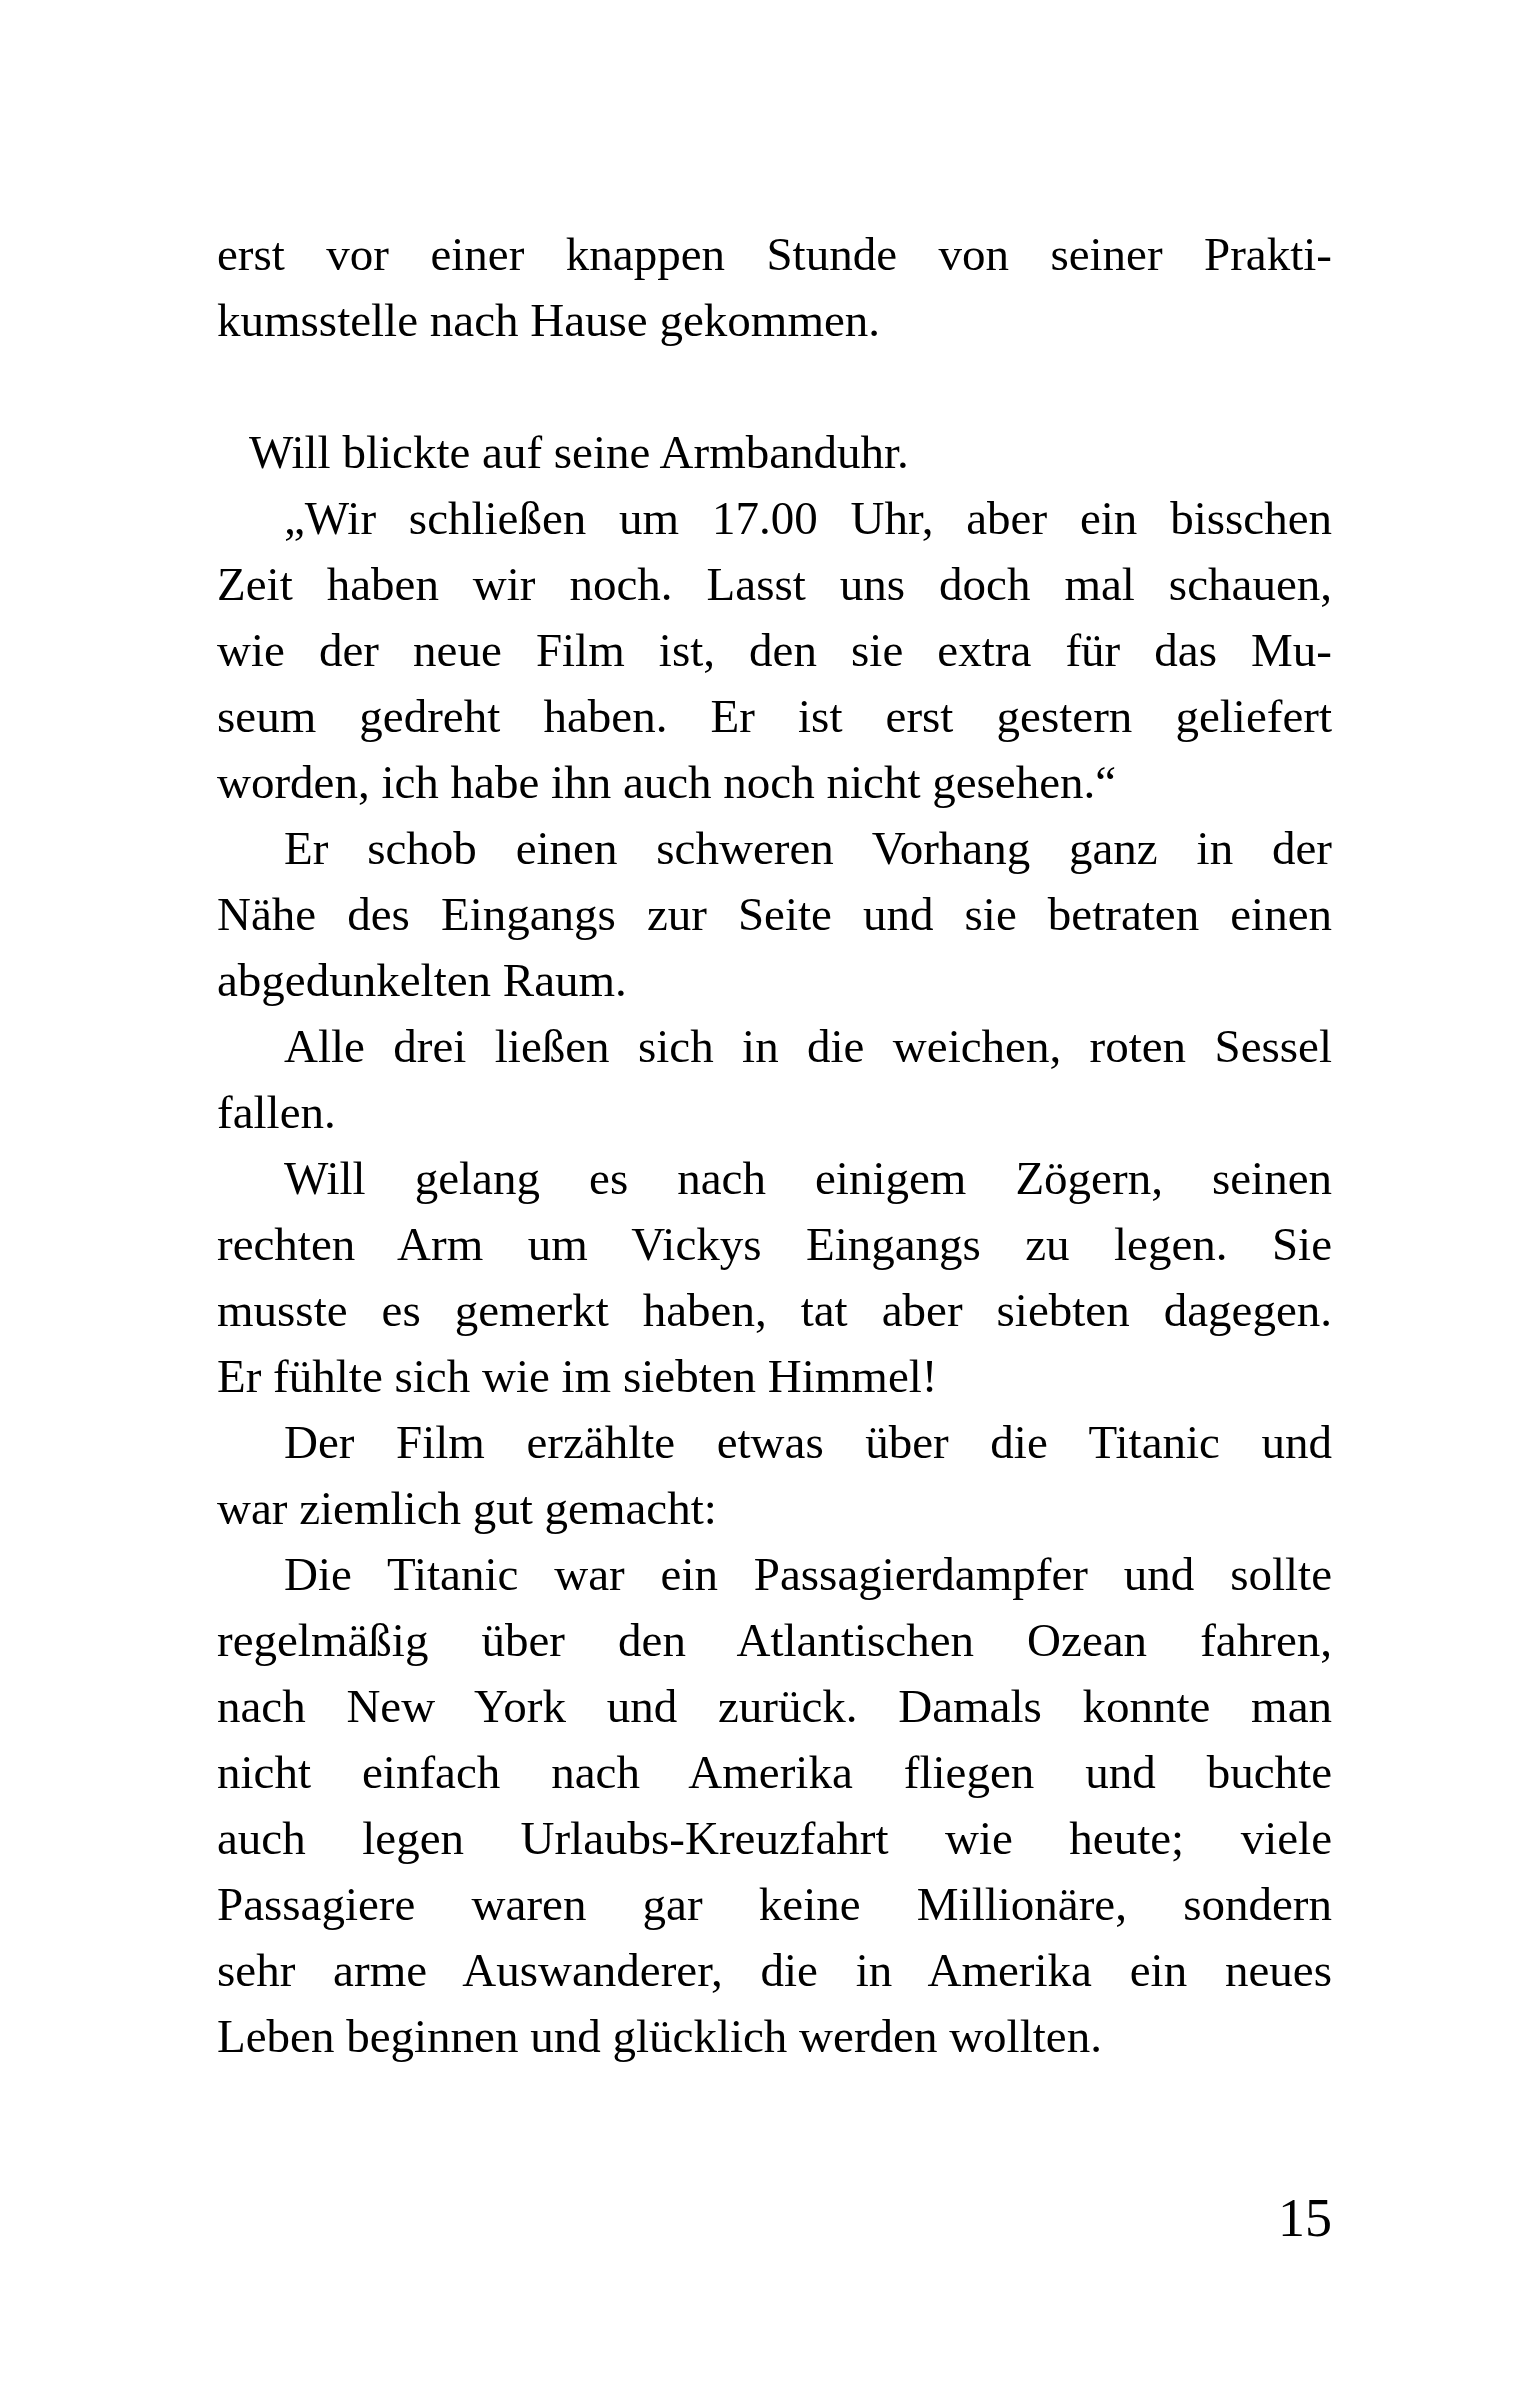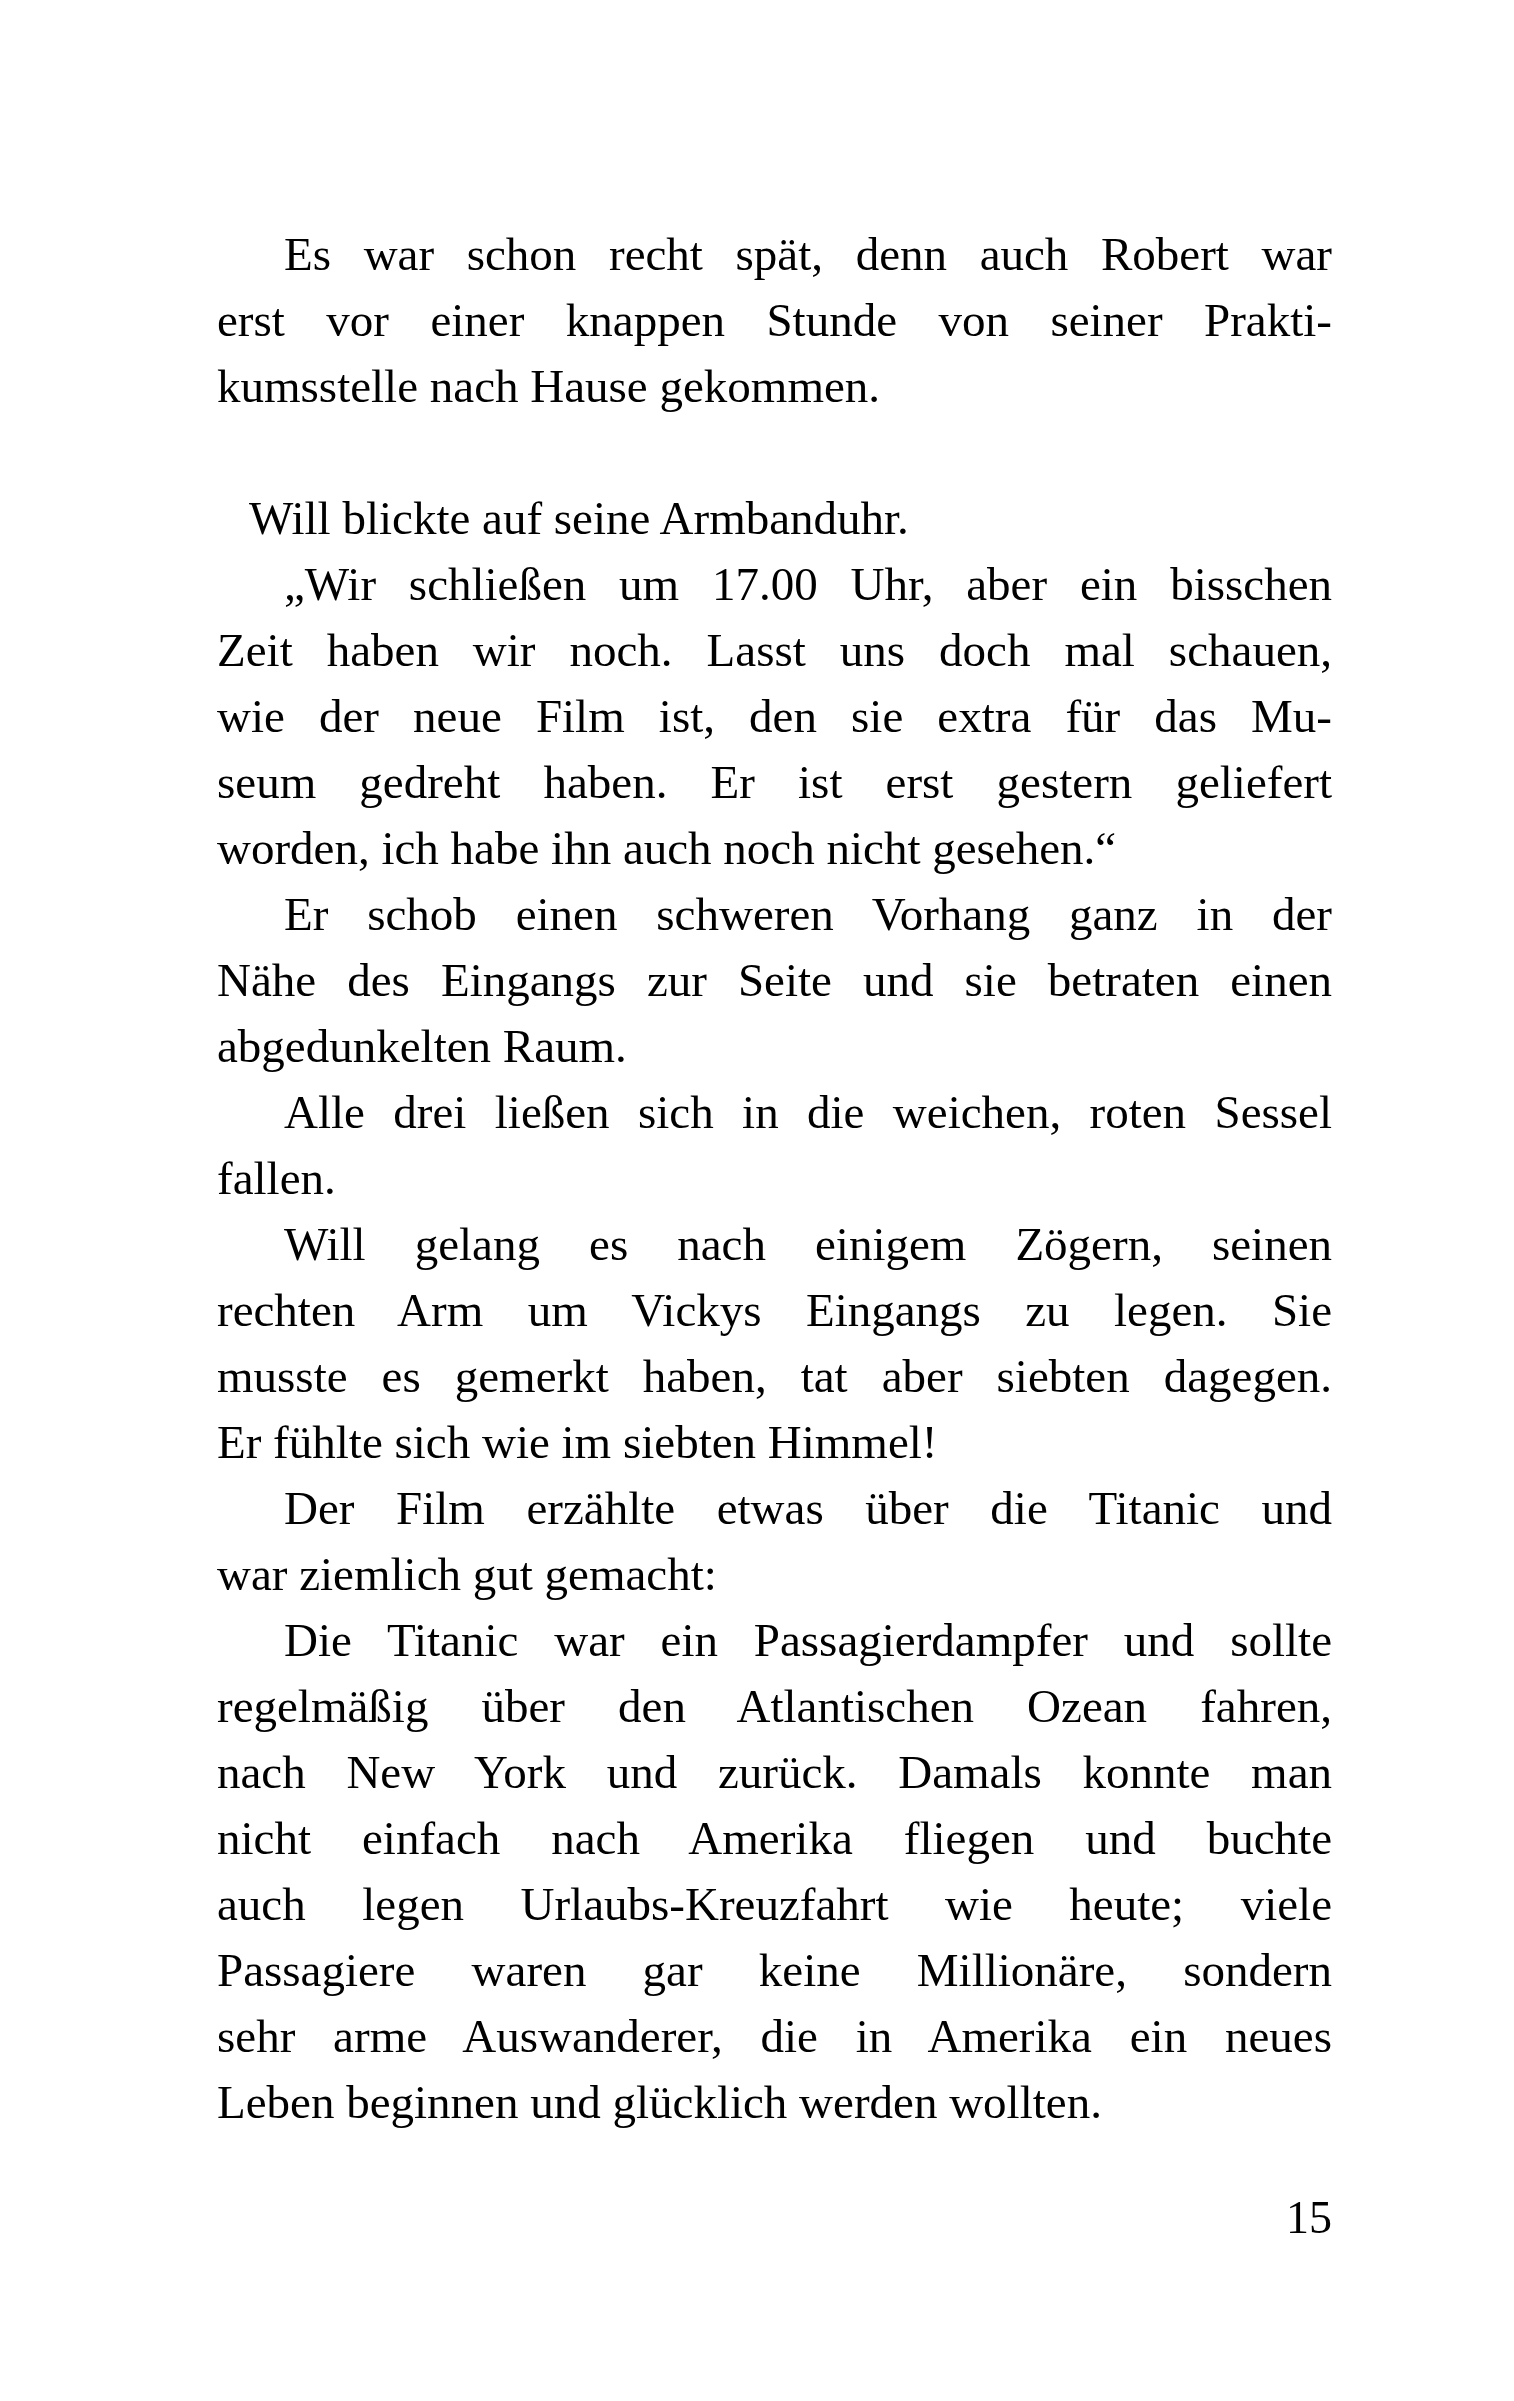--- a/index.html
+++ b/index.html
@@ -44,31 +44,30 @@
     text-indent: 67px;
   }
   .italic {
   }
   .page-number {
     position: absolute;
     left: 217px;
     top: 2185px;
     width: 1115px;
     text-align: right;
-    font-size: 46px;
+    font-size: 54px;
     line-height: 66px;
   }
 </style>
 </head>
 <body>
 
 <div class="page">
   <div class="text-block">
       <div class="para">
-        <div class="line ind"><span class="">Es war schon recht spät, denn auch Robert war</span></div>
         <div class="line"><span class="">erst vor einer knappen Stunde von seiner Prakti-</span></div>
         <div class="line last"><span class="">kumsstelle nach Hause gekommen.</span></div>
       </div>
       <div class="para space-before">
         <div class="line last"><span class="">Will blickte auf seine Armbanduhr.</span></div>
       </div>
       <div class="para">
         <div class="line ind"><span class="">„Wir schließen um 17.00 Uhr, aber ein bisschen</span></div>
         <div class="line"><span class="">Zeit haben wir noch. Lasst uns doch mal schauen,</span></div>
         <div class="line"><span class="">wie der neue Film ist, den sie extra für das Mu-</span></div>

